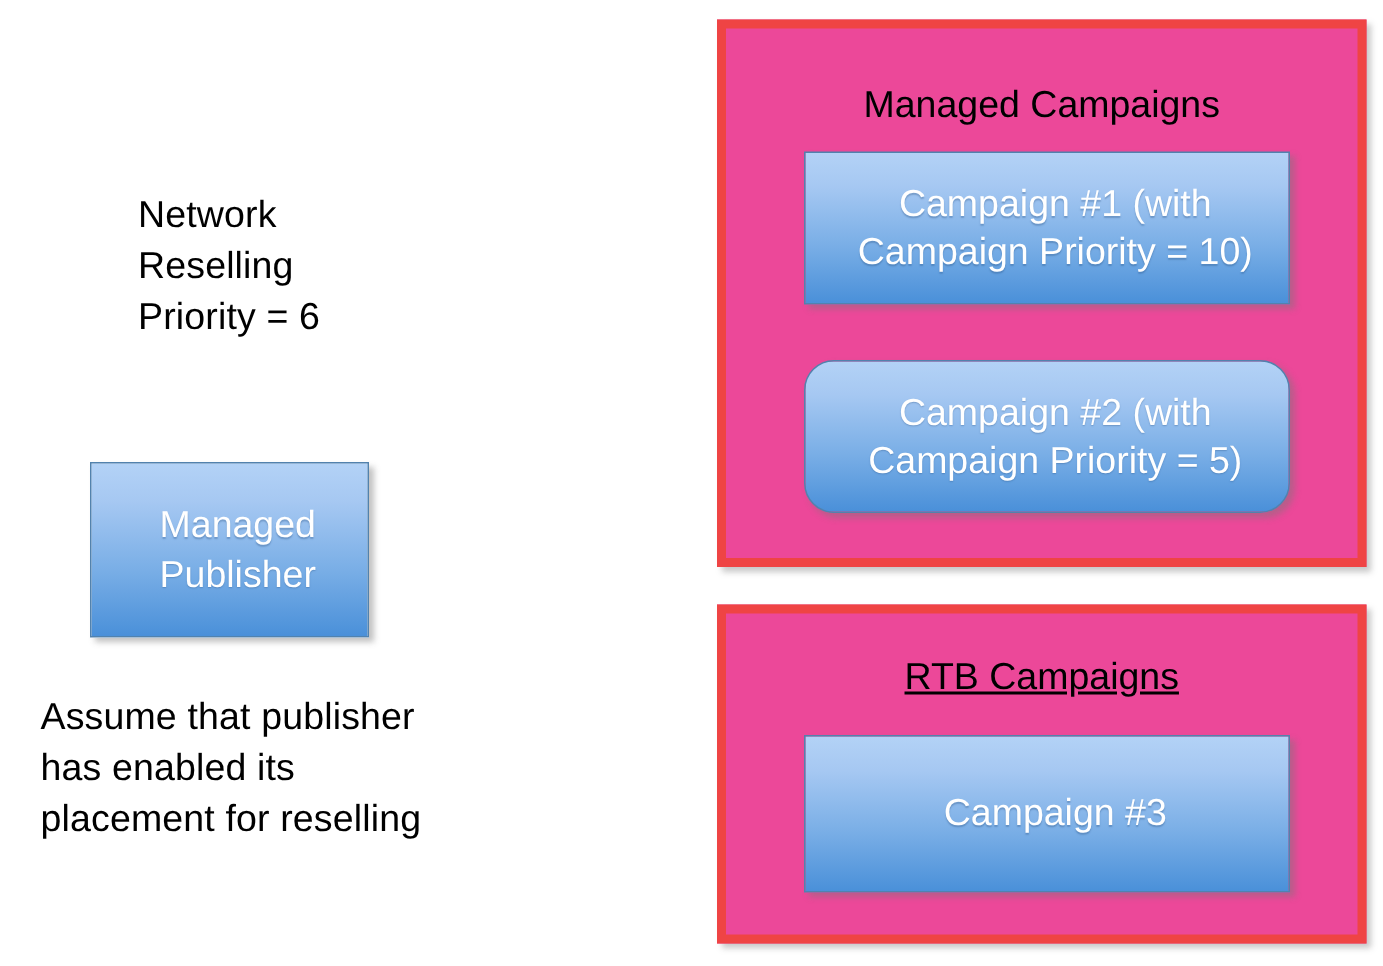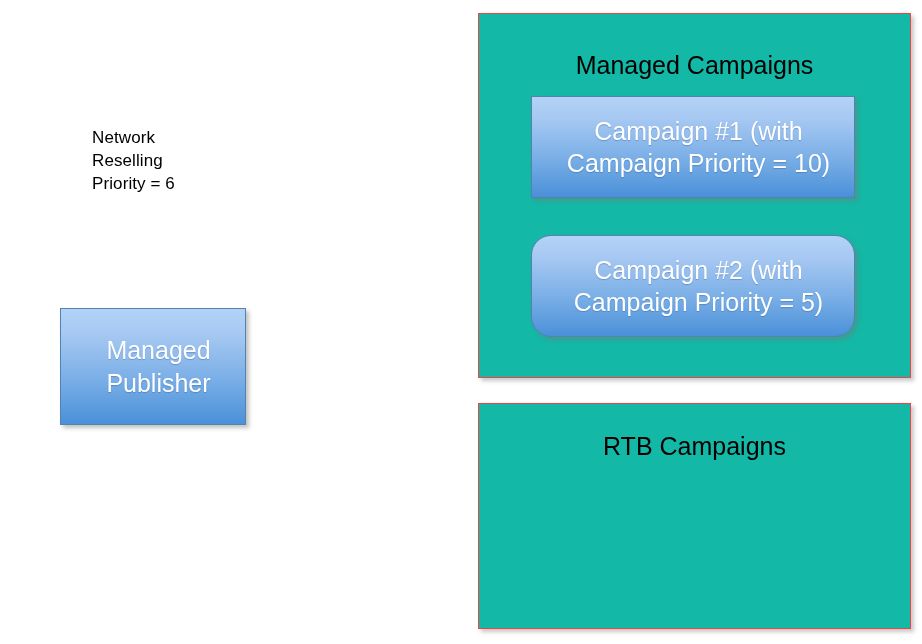--- a/index.html
+++ b/index.html
@@ -17,21 +17,21 @@
     width: 922px;
     height: 644px;
     background: #ffffff;
     overflow: hidden;
   }
 
   
   .note {
     position: absolute;
     color: #000000;
-    font-size: 17px;
+    font-size: 25px;
     line-height: 1.36;
     white-space: pre-line;
     letter-spacing: 0.1px;
   }
   #note-priority {
     left: 92px;
     top: 126px;
   }
   #note-assume {
     left: 27px;
@@ -61,22 +61,22 @@
     left: 60px;
     top: 308px;
     width: 186px;
     height: 117px;
   }
 
   
   .green-panel {
     position: absolute;
     box-sizing: border-box;
-    border: 1px solid #ef4444;
-    background: #14b8a6;
+    border: 6px solid #ef4444;
+    background: #ec4899;
     box-shadow: 3px 3px 4px rgba(125,125,125,0.42);
   }
   #panel-managed {
     left: 478px;
     top: 13px;
     width: 433px;
     height: 365px;
   }
   #panel-rtb {
     left: 478px;
@@ -87,45 +87,49 @@
   .panel-title {
     position: absolute;
     left: 0;
     right: 0;
     text-align: center;
     color: #000000;
     font-size: 25px;
     line-height: 1.2;
   }
   #panel-managed .panel-title { top: 36px; }
-  #panel-rtb .panel-title { top: 27px; }
+  #panel-rtb .panel-title { top: 27px; text-decoration: underline; }
 
   
   #campaign-1 { left: 52px; top: 82px;  width: 324px; height: 102px; }
   #campaign-2 { left: 52px; top: 221px; width: 324px; height: 102px; border-radius: 20px; }
   #campaign-3 { left: 52px; top: 81px;  width: 324px; height: 105px; }
 </style>
 </head>
 <body>
 
 <div id="canvas">
 
   <div class="note" id="note-priority">Network
 Reselling
 Priority = 6</div>
 
   <div class="blue-box" id="publisher-box">Managed
 Publisher</div>
 
+  <div class="note" id="note-assume">Assume that publisher
+has enabled its
+placement for reselling</div>
 
   <div class="green-panel" id="panel-managed">
     <div class="panel-title">Managed Campaigns</div>
     <div class="blue-box" id="campaign-1">Campaign #1 (with
 Campaign Priority = 10)</div>
     <div class="blue-box" id="campaign-2">Campaign #2 (with
 Campaign Priority = 5)</div>
   </div>
 
   <div class="green-panel" id="panel-rtb">
     <div class="panel-title">RTB Campaigns</div>
+    <div class="blue-box" id="campaign-3">Campaign #3</div>
   </div>
 
 </div>
 
 </body></html>

